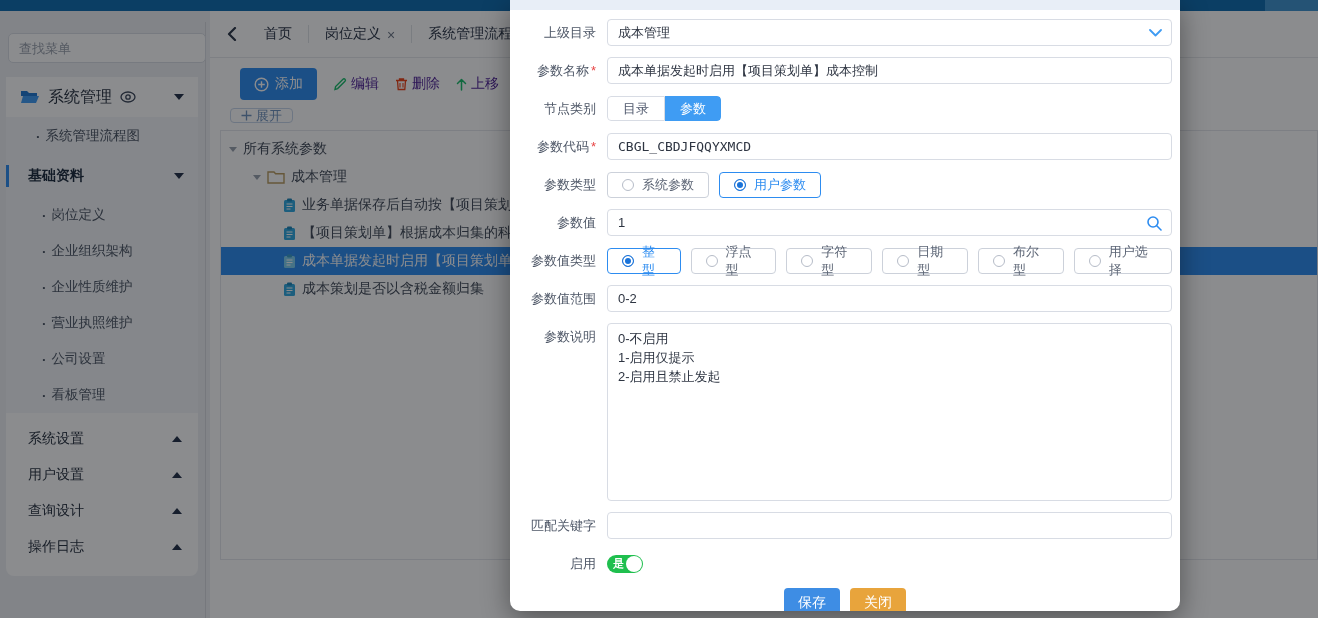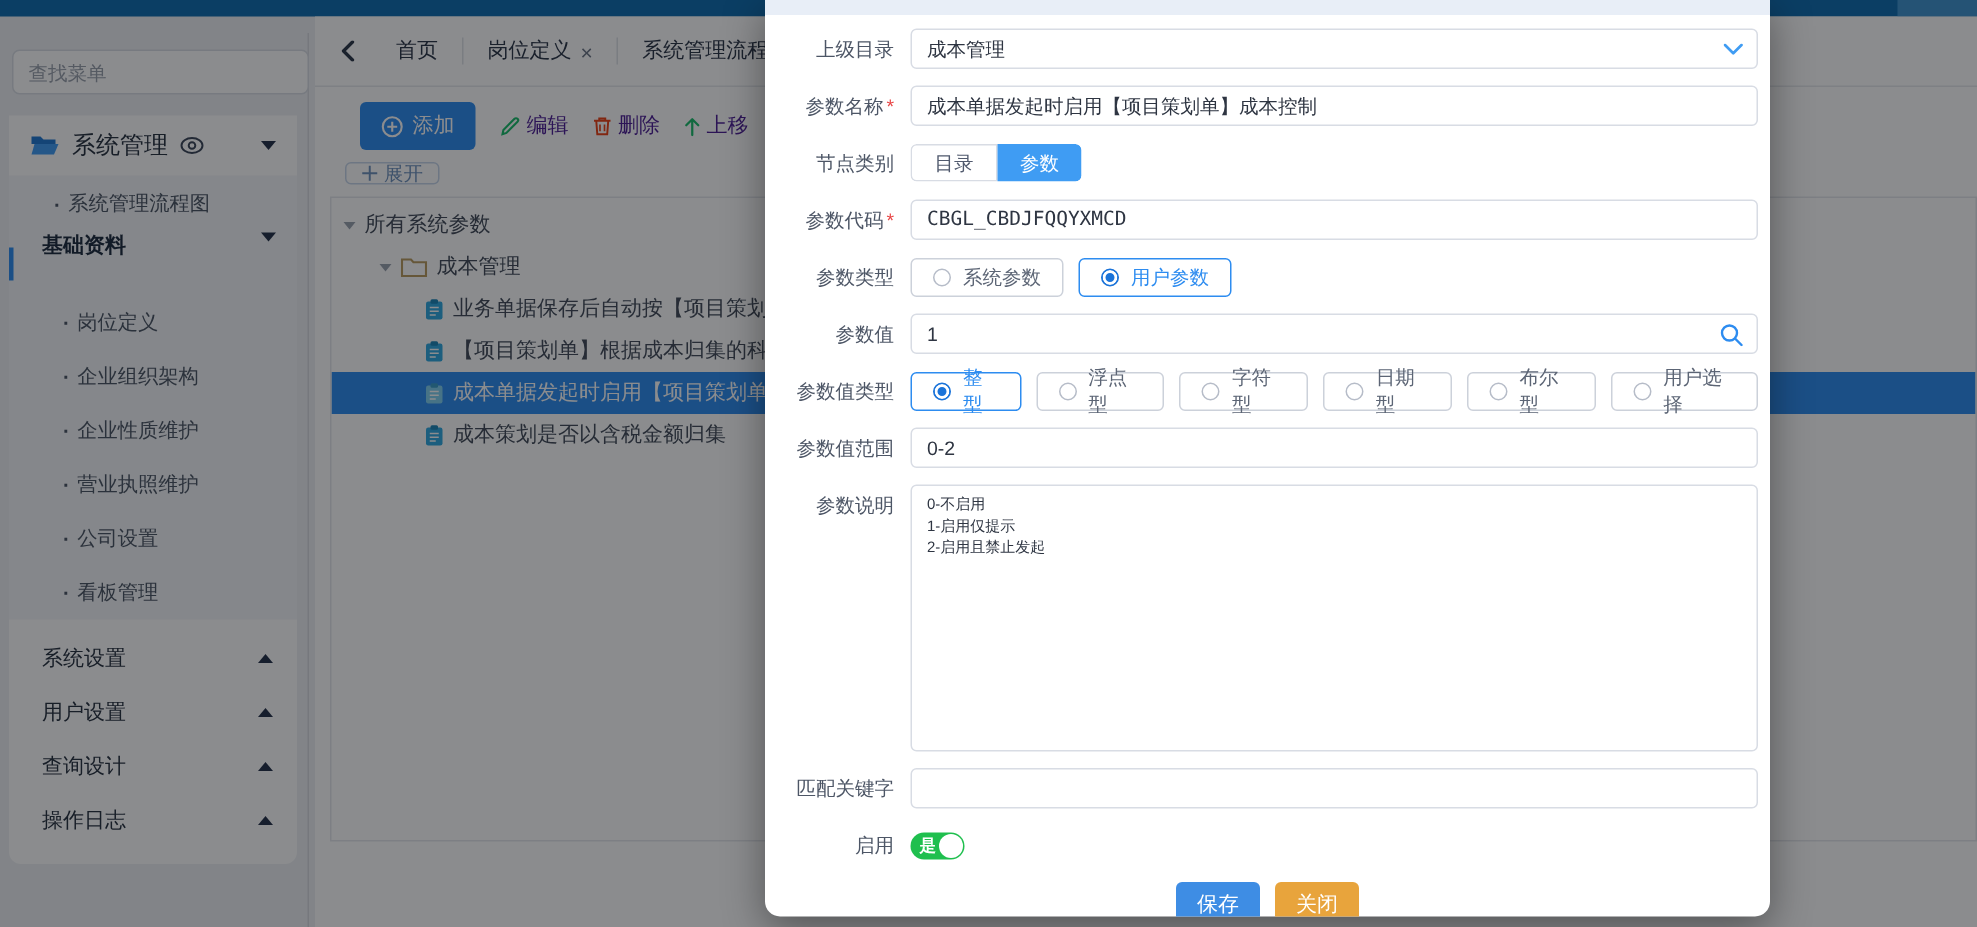--- a/index.html
+++ b/index.html
@@ -16,21 +16,21 @@
   .search-row { position:absolute; top:11px; left:8px; right:8px; height:30px; display:flex; align-items:center; gap:8px; }
   .search-input { flex:1; height:30px; border:1px solid #d9dde4; border-radius:5px; background:#fff; padding:0 10px; font-size:13px; color:#333; outline:none; }
   .search-input::placeholder { color:#9aa1ad; }
   .collapse-btn { width:24px; height:24px; display:flex; align-items:center; justify-content:center; cursor:pointer; }
   .menu-card { position:absolute; top:55px; left:6px; right:7px; height:499px; background:#fff; border-radius:0 0 8px 8px; overflow:hidden; }
   .root-row { height:40px; display:flex; align-items:center; padding:0 14px; gap:8px; font-size:16px; color:#27313f; cursor:pointer; }
   .root-row .grow { flex:1; }
   .submenu-panel { background:#f4f6f9; }
   .flow-item { height:38px; display:flex; align-items:center; padding-left:30px; font-size:13.5px; color:#4b5564; cursor:pointer; }
   .flow-item::before, .sub-item::before { content:"·"; margin-right:5px; color:#4b5564; font-weight:bold; }
-  .section-row { position:relative; height:42px; display:flex; padding:0 14px 0 22px; font-size:14px; font-weight:bold; color:#1c2a3d; cursor:pointer; }
+  .section-row { position:relative; height:42px; display:flex; align-items:center; padding:0 14px 0 22px; font-size:14px; font-weight:bold; color:#1c2a3d; cursor:pointer; }
   .section-row .bar { position:absolute; left:0; top:10px; width:3px; height:22px; background:#2d8cf0; }
   .section-row .grow { flex:1; }
   .sub-item { height:36px; display:flex; align-items:center; padding-left:36px; font-size:13.5px; color:#4b5564; cursor:pointer; }
   .groups { padding-top:8px; }
   .group-row { height:36px; display:flex; align-items:center; padding:0 16px 0 22px; font-size:14px; color:#27313f; cursor:pointer; }
   .group-row .grow { flex:1; }
   .caret-down { width:0; height:0; border-left:5px solid transparent; border-right:5px solid transparent; border-top:6px solid #233048; }
   .caret-up { width:0; height:0; border-left:5px solid transparent; border-right:5px solid transparent; border-bottom:6px solid #233048; }
 
   
@@ -69,21 +69,21 @@
   .field-icon-r { position:absolute; right:10px; top:50%; transform:translateY(-50%); display:flex; cursor:pointer; }
   .seg { display:inline-flex; border-radius:4px; overflow:hidden; }
   .seg-item { height:25px; padding:0 15px; display:flex; align-items:center; font-size:13px; cursor:pointer; }
   .seg-item.off { background:#fff; border:1px solid #d8dce4; border-radius:4px 0 0 4px; color:#515a6e; }
   .seg-item.on { background:#3f9cf3; color:#fff; border-radius:0 4px 4px 0; }
   .rgroup { display:flex; gap:10px; }
   .rbox { height:26px; display:inline-flex; align-items:center; gap:8px; padding:0 14px; border:1px solid #ccd1da; border-radius:4px; font-size:13px; color:#5c6575; background:#fff; cursor:pointer; }
   .rbox.on { border-color:#2d8cf0; color:#2d8cf0; }
   .rdot { width:12px; height:12px; border-radius:50%; border:1px solid #b6bcc8; background:#fff; flex:none; }
   .rbox.on .rdot { border-color:#1a73d9; background:#1a73d9; box-shadow:inset 0 0 0 2px #fff; }
-  .tarea { width:100%; height:178px; border:1px solid #d8dce4; border-radius:4px; padding:6px 10px; font-size:10px; color:#2e3542; white-space:pre-line; line-height:1.45; overflow:auto; }
+  .tarea { width:100%; height:178px; border:1px solid #d8dce4; border-radius:4px; padding:6px 10px; font-size:13px; color:#2e3542; white-space:pre-line; line-height:1.45; overflow:auto; }
   .toggle { width:36px; height:18px; border-radius:9px; background:#1fbf4e; position:relative; display:flex; align-items:center; cursor:pointer; }
   .toggle .txt { color:#0b3a17; font-size:11px; font-weight:bold; padding-left:6px; color:#1b5c2e; }
   .toggle .txt { color:#104d22; }
   .toggle .knob { position:absolute; right:1px; top:1px; width:16px; height:16px; border-radius:50%; background:#fff; }
   .btnrow { display:flex; justify-content:center; gap:10px; margin-top:4px; }
   .mbtn { height:29px; padding:0 14px; border:none; border-radius:4px; color:#fff; font-size:14px; display:flex; align-items:center; cursor:pointer; font-family:inherit; }
   .mbtn.save { background:#3e8de4; }
   .mbtn.close { background:#e8a43c; }
 </style>
 </head>

